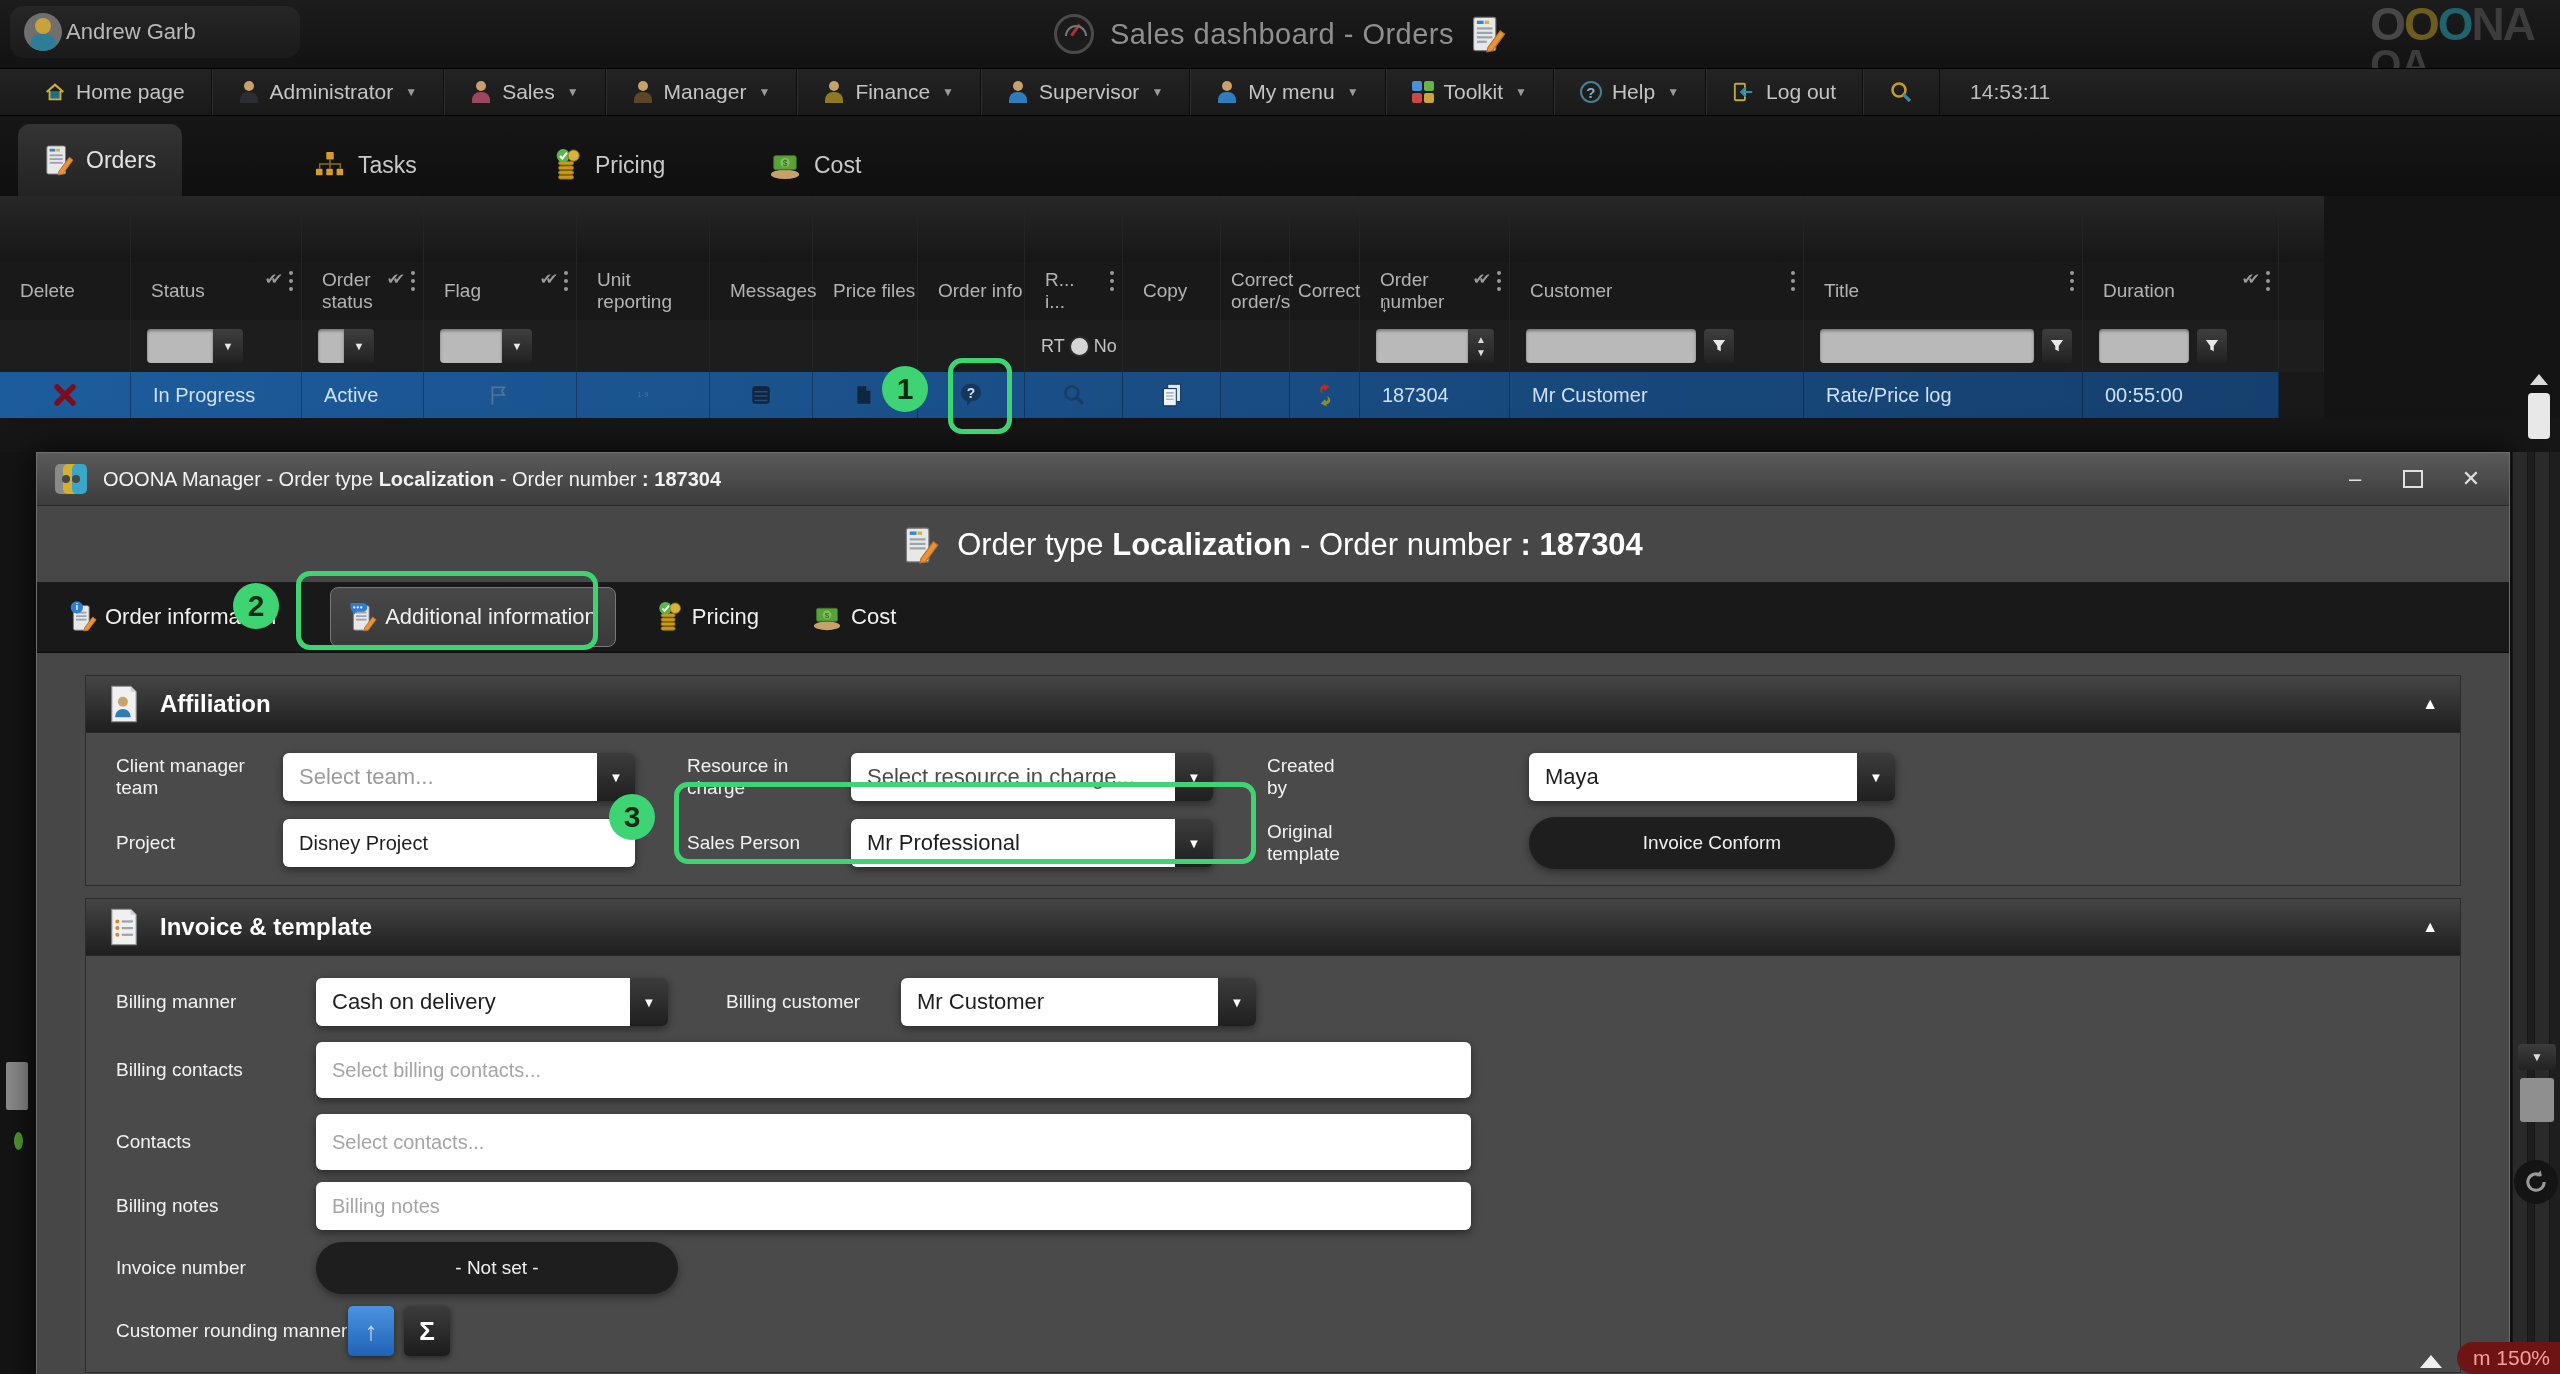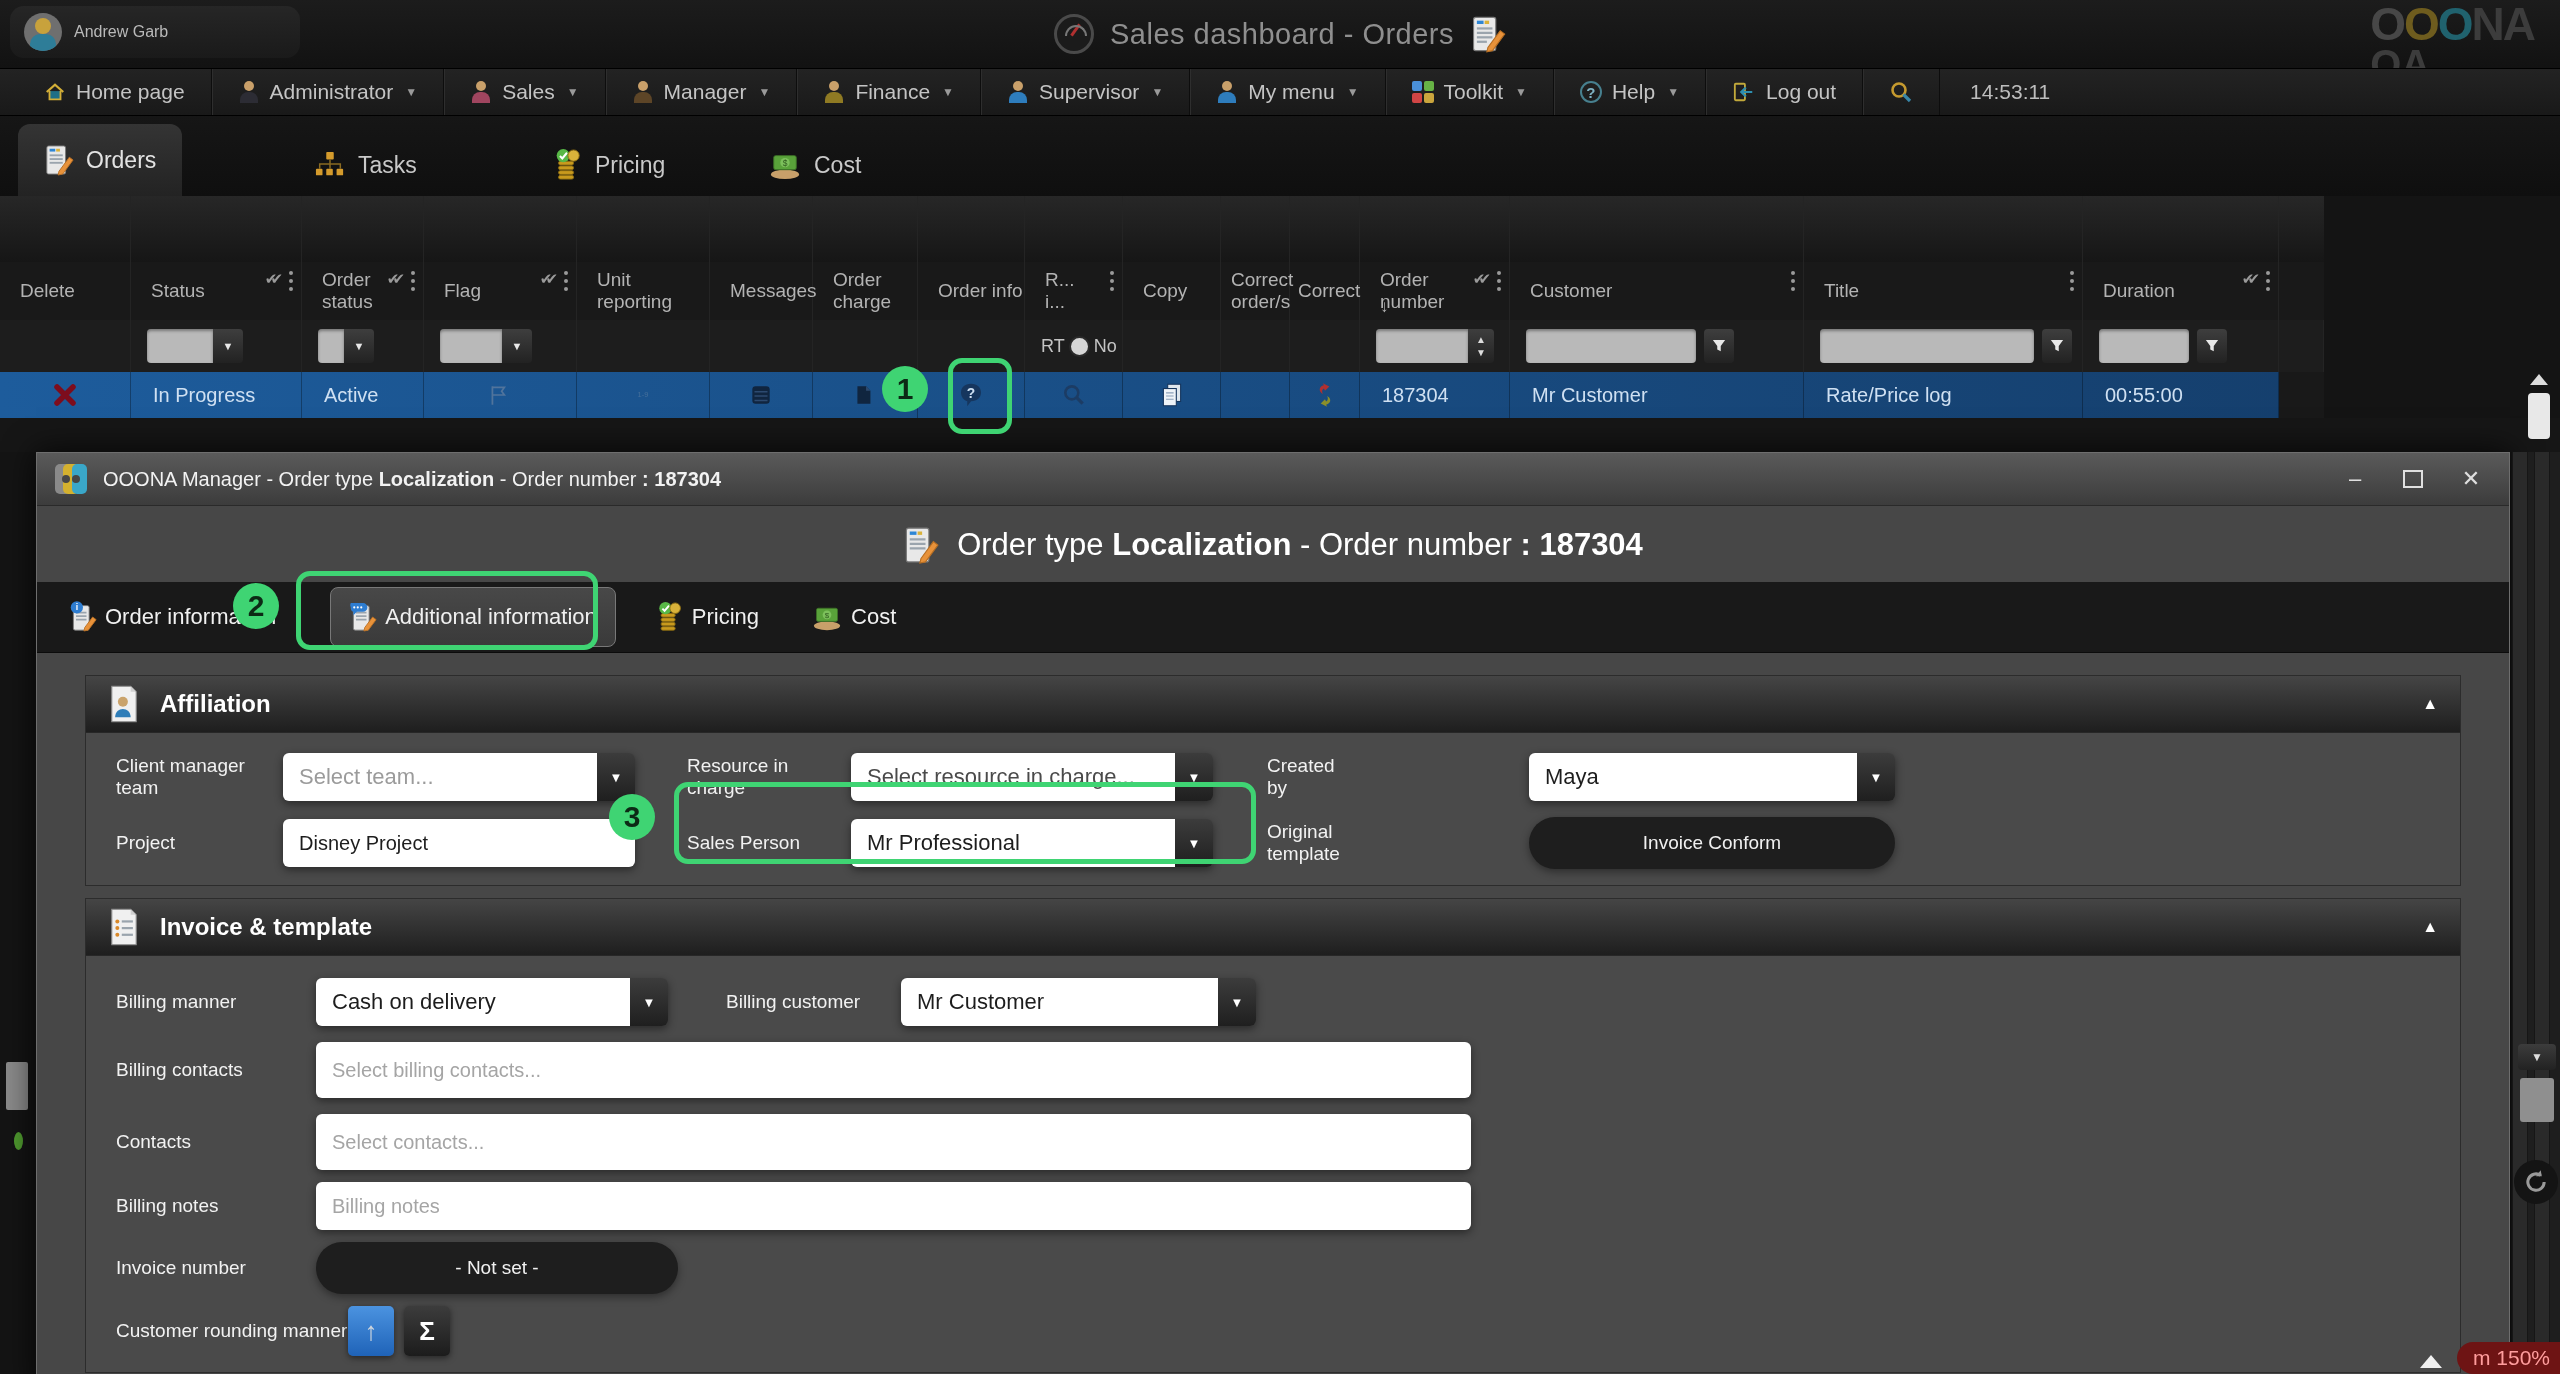--- a/index.html
+++ b/index.html
@@ -8,21 +8,21 @@
   .abs{position:absolute;}
 
   
   .topbar{position:absolute;left:0;top:0;width:2560px;height:68px;
     background:linear-gradient(#1c1c1c,#121212);}
   .user-chip{position:absolute;left:10px;top:6px;width:290px;height:52px;border-radius:14px;
     background:linear-gradient(#262626,#1a1a1a);display:flex;align-items:center;padding-left:14px;box-sizing:border-box;}
   .avatar{width:38px;height:38px;border-radius:50%;background:#6f6f6f;position:relative;overflow:hidden;flex:none;}
   .avatar .head{position:absolute;left:11px;top:5px;width:16px;height:16px;border-radius:50%;background:#c8a23c;}
   .avatar .body{position:absolute;left:6px;top:21px;width:26px;height:18px;border-radius:10px 10px 0 0;background:#2e7d98;}
-  .user-name{margin-left:12px;font-size:16px;color:#b9b9b9;}
+  .user-name{margin-left:4px;font-size:22px;color:#b9b9b9;}
   .page-title{position:absolute;left:0;top:0;width:2560px;height:68px;display:flex;align-items:center;justify-content:center;gap:16px;}
   .page-title .txt{font-size:29px;color:#8f8f8f;letter-spacing:.5px;}
   .logo{position:absolute;right:26px;top:4px;line-height:40px;
     font-size:46px;font-weight:bold;letter-spacing:-2px;color:#3c3c3c;}
   .logo .o1{color:#474747}.logo .o2{color:#6e5c1e}.logo .o3{color:#20626e}.logo .sub{display:block;font-size:40px;letter-spacing:0;color:#3c3c3c;}
 
   
   .menubar{position:absolute;left:0;top:68px;width:2560px;height:48px;background:linear-gradient(#232323,#191919);
     display:flex;align-items:stretch;border-top:1px solid #000;border-bottom:1px solid #000;box-sizing:border-box;}
   .mitem{display:flex;align-items:center;gap:10px;padding:0 26px;font-size:21px;color:#c4c4c4;
@@ -356,21 +356,21 @@
           <span class="kebab"></span>
         </span>
       </div>
     <div class="cell">
         <span style="width:80px">Unit reporting</span>
       </div>
     <div class="cell">
         <span>Messages</span>
       </div>
     <div class="cell">
-        <span>Order charge</span>
+        <span>Price files</span>
       </div>
     <div class="cell">
         <span>Order info</span>
       </div>
     <div class="cell">
         <span style="width:30px">R... i...</span>
       <span class="hdeco">
           <span class="kebab"></span>
         </span>
       </div>

